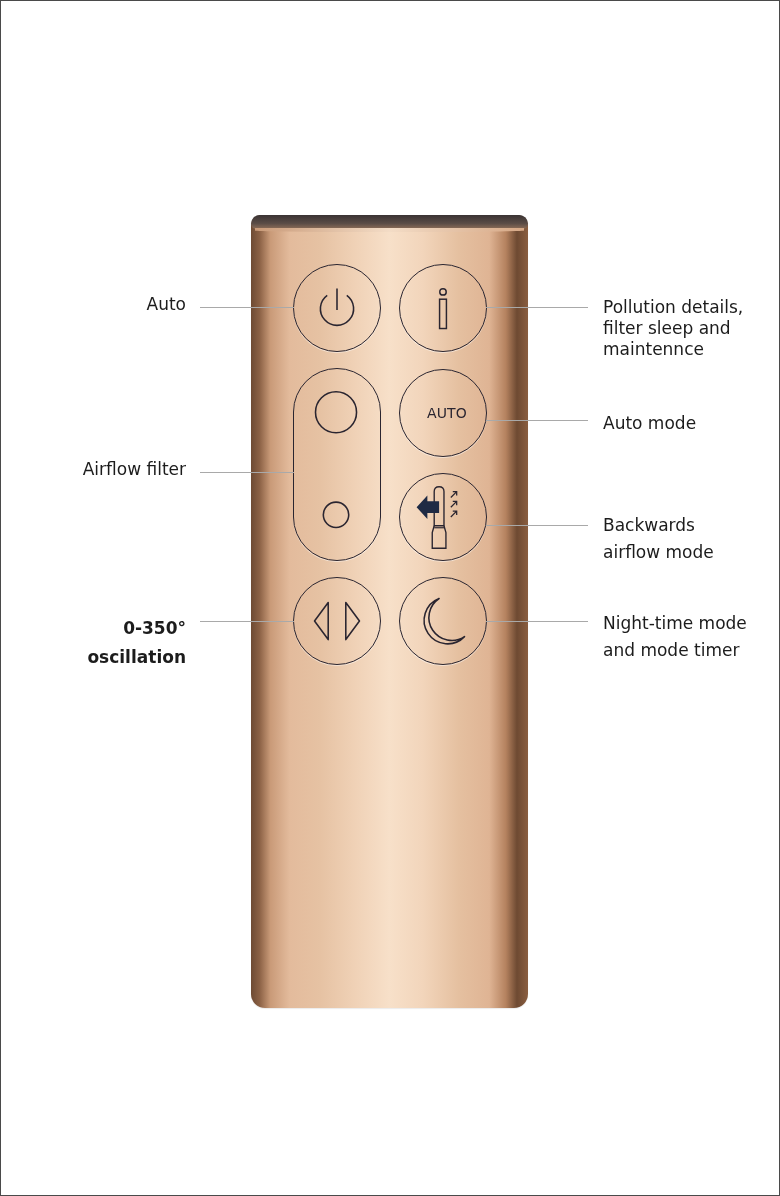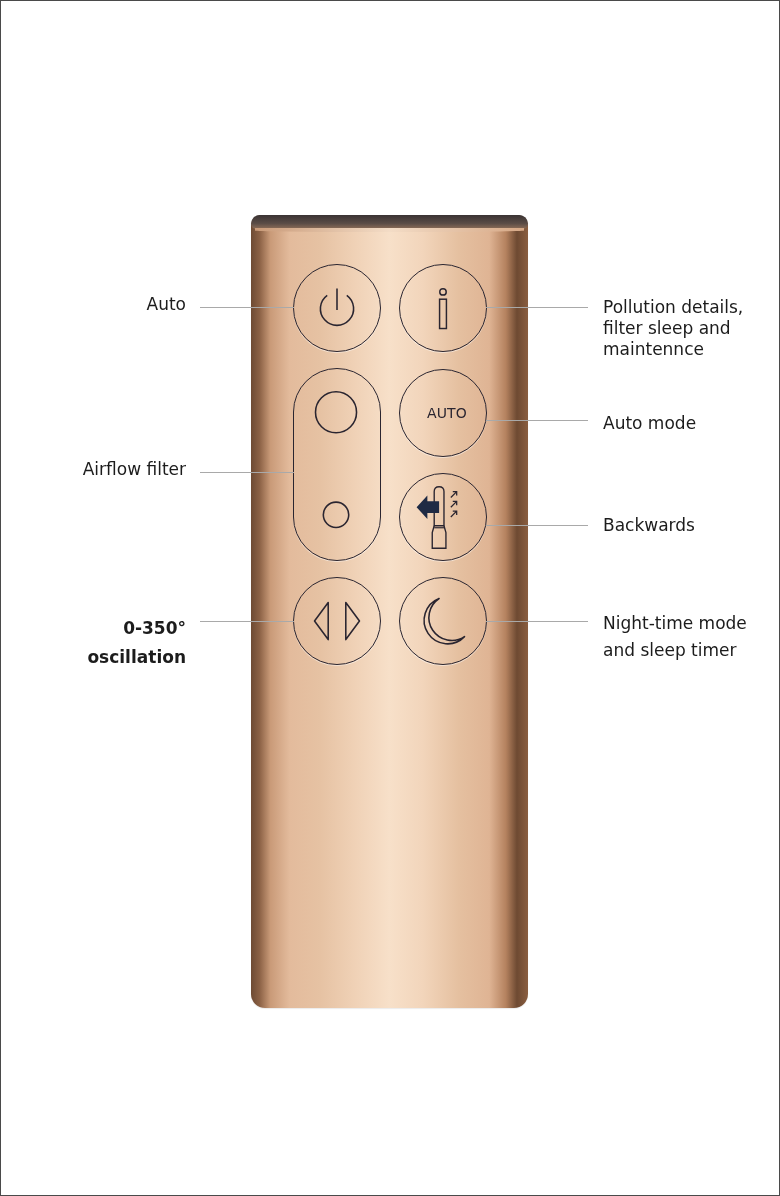--- a/index.html
+++ b/index.html
@@ -149,17 +149,18 @@
 <div class="label" style="left:603px; top:297px; width:175px;">
   <span>Pollution details,</span>
   <span>filter sleep and</span>
   <span>maintennce</span>
 </div>
 <div class="label" style="left:603px; top:413px; width:170px;">
   <span>Auto mode</span>
 </div>
 <div class="label" style="left:603px; top:512px; width:170px; line-height:27px;">
   <span>Backwards</span>
+  <span>airflow mode</span>
 </div>
 <div class="label" style="left:603px; top:610px; width:175px; line-height:27px;">
   <span>Night-time mode</span>
-  <span>and sleep timer</span>
+  <span>and mode timer</span>
 </div>
 
 </body></html>

